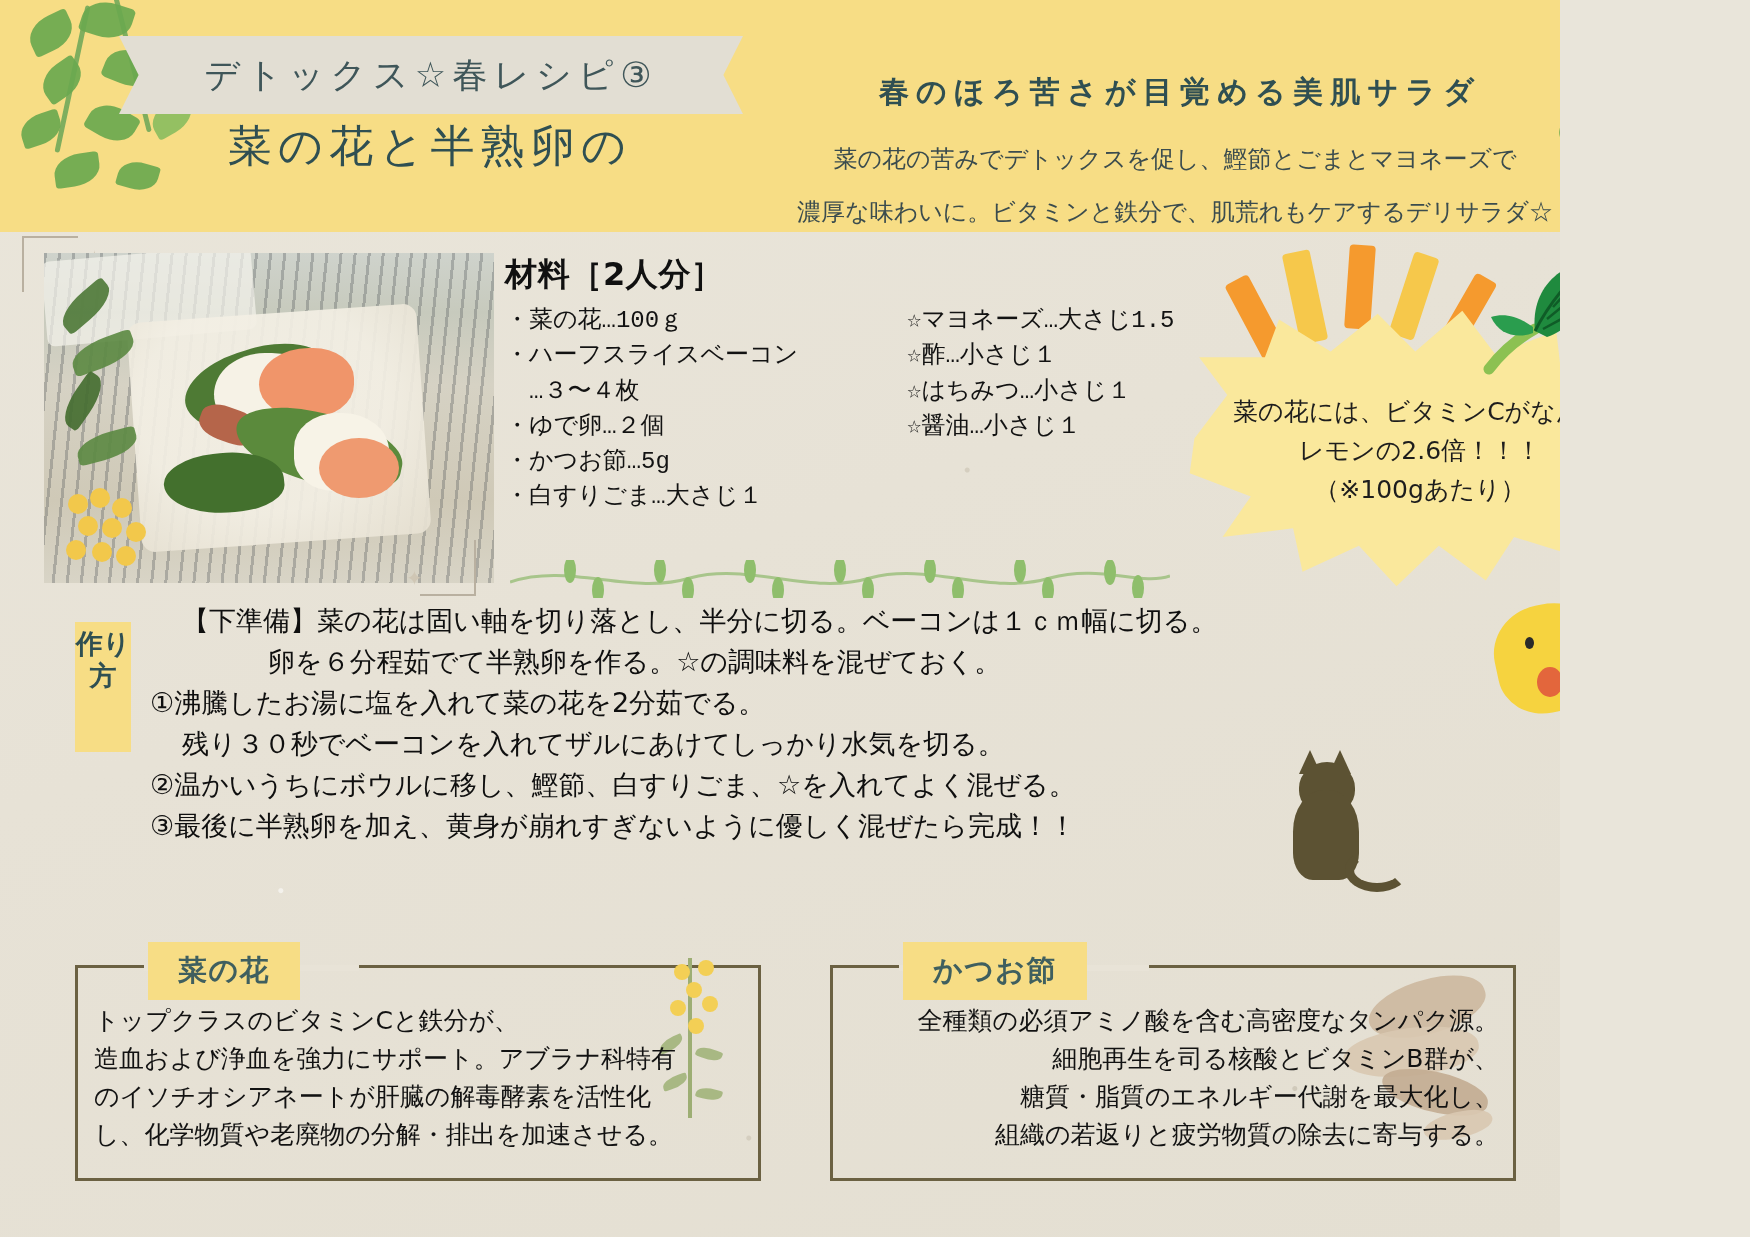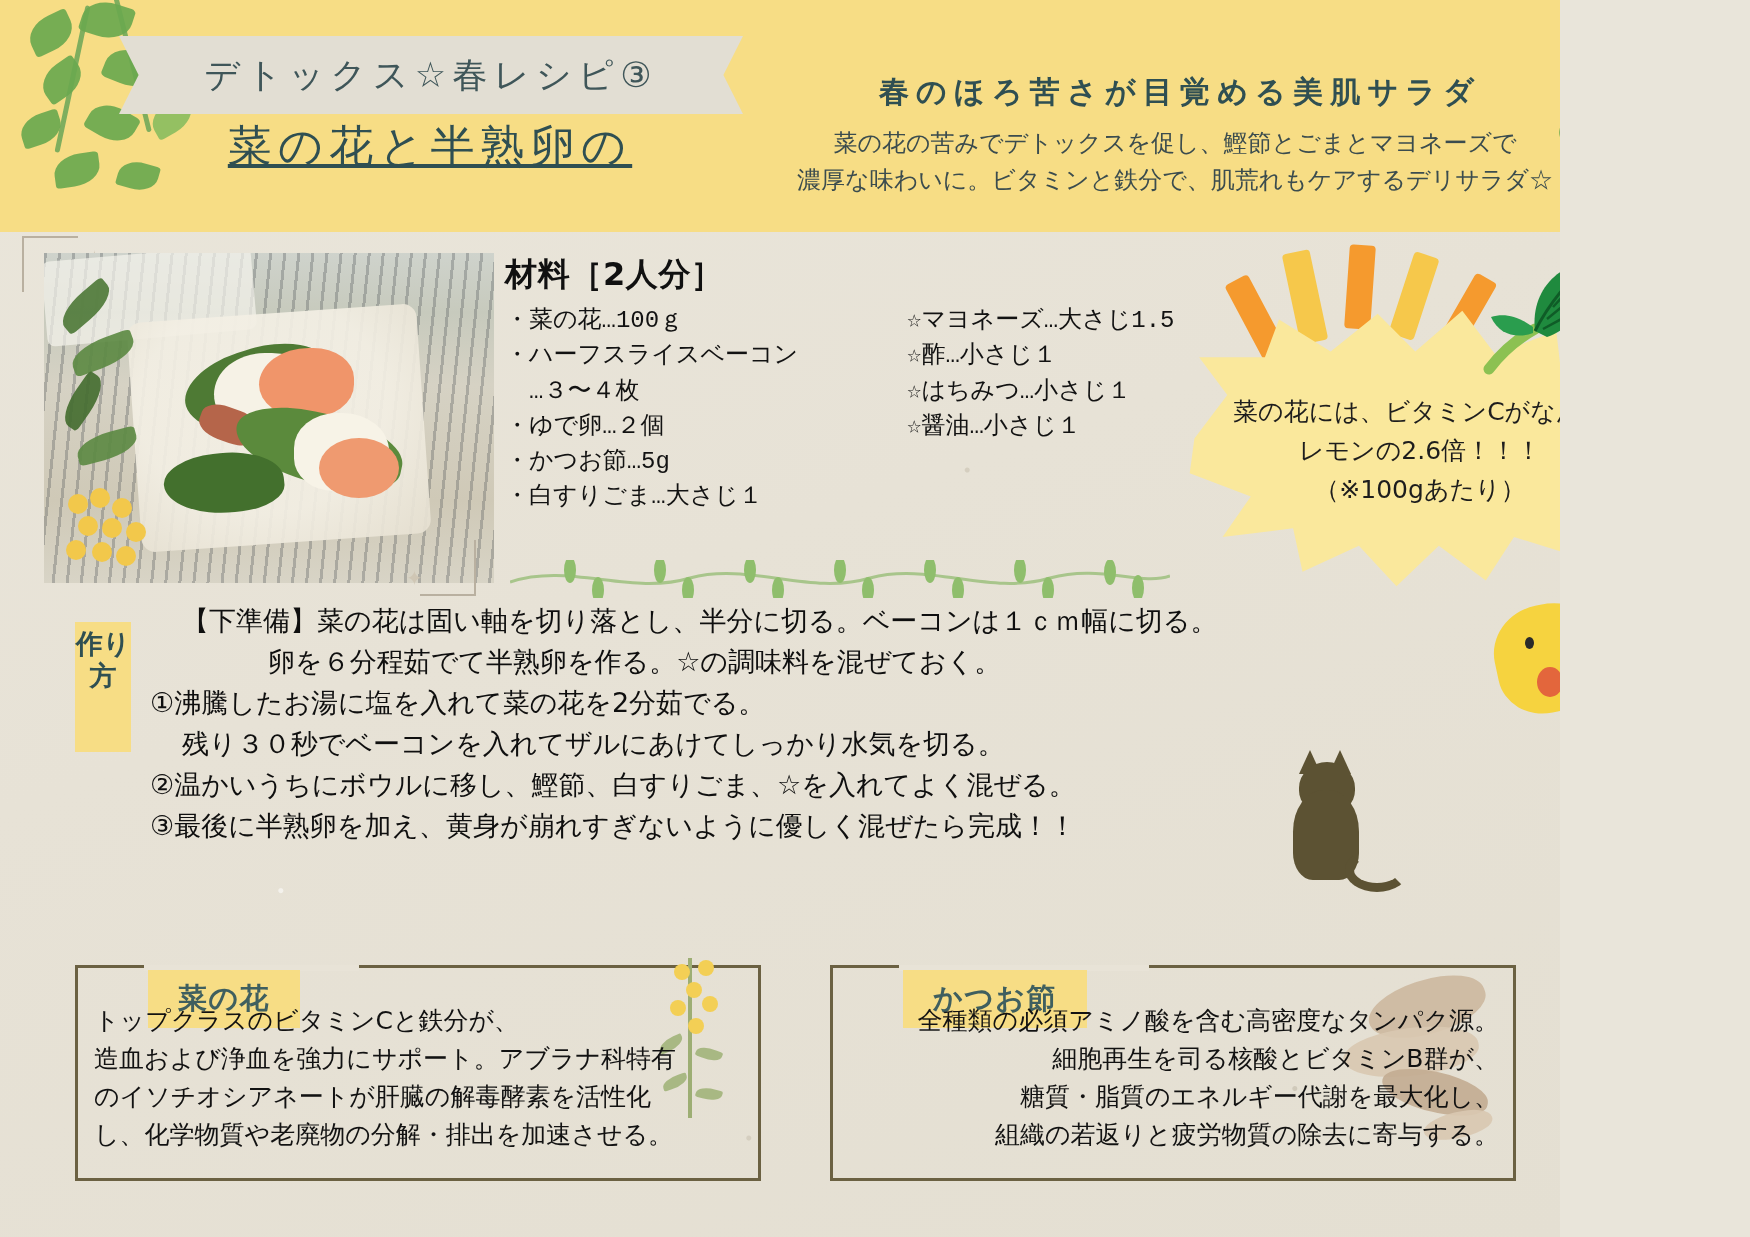--- a/index.html
+++ b/index.html
@@ -28,27 +28,27 @@
   .ribbon .tail.l{left:-66px;clip-path:polygon(0 0,100% 0,100% 100%,0 100%,28% 50%);}
   .ribbon .tail.r{right:-66px;clip-path:polygon(0 0,100% 0,72% 50%,100% 100%,0 100%);}
   .ribbon .plate{position:absolute;inset:0;background:#e2ded3;display:flex;align-items:center;justify-content:center;}
   .ribbon .plate span{
     font-family:"DejaVu Sans",sans-serif;font-size:35px;color:#3f5659;letter-spacing:.18em;
     font-weight:400;white-space:nowrap;
   }
 
   .maintitle{position:absolute;left:150px;top:120px;width:560px;text-align:center;
     font-family:"DejaVu Sans",sans-serif;color:#2f4f52;font-size:44px;line-height:1.18;letter-spacing:.14em;}
-  .maintitle .l2{display:block;text-decoration:underline;}
+  .maintitle .l2{display:block;}
 
   .subtitle{position:absolute;left:700px;top:72px;width:960px;text-align:center;
     font-family:"DejaVu Sans",sans-serif;color:#2f4f52;font-size:30px;letter-spacing:.24em;font-weight:700;}
   .lead{position:absolute;left:670px;top:124px;width:1010px;text-align:center;
     font-family:"Liberation Sans",sans-serif;color:#3b4c4e;font-size:24px;line-height:1.55;}
-  .lead div{white-space:nowrap;}
+  .lead div{white-space:nowrap;margin-top:16px;}
 
   
   .leafgroup{position:absolute;pointer-events:none;}
   .lg-left{left:10px;top:-6px;width:210px;height:240px;}
   .lg-right{right:6px;top:-6px;width:230px;height:240px;}
   .leaf{position:absolute;background:#6aa84f;border-radius:60% 10% 60% 10%;opacity:.92;}
   .stem{position:absolute;background:#7fae5e;border-radius:3px;}
 
   
   .photo{position:absolute;left:44px;top:253px;width:450px;height:330px;overflow:hidden;
@@ -127,21 +127,21 @@
   .cat-body{position:absolute;left:18px;top:38px;width:66px;height:90px;background:#5c5233;border-radius:46% 46% 30% 30%;}
   .cat-head{position:absolute;left:24px;top:10px;width:56px;height:52px;background:#5c5233;border-radius:50% 50% 45% 45%;}
   .cat-ear{position:absolute;top:-2px;width:0;height:0;border-left:11px solid transparent;border-right:11px solid transparent;border-bottom:24px solid #5c5233;}
   .cat-tail{position:absolute;left:70px;top:96px;width:46px;height:26px;border:9px solid #5c5233;border-radius:50%;border-top-color:transparent;border-right-color:transparent;}
 
   
   .infobox{position:absolute;border:3px solid #6b6142;}
   .ib-left{left:75px;top:965px;width:680px;height:210px;}
   .ib-right{left:830px;top:965px;width:680px;height:210px;text-align:right;}
   .ib-label{position:absolute;top:-26px;left:70px;background:#f7dd85;padding:9px 30px;
-    font-family:"DejaVu Sans",sans-serif;font-size:29px;font-weight:700;color:#3f5f5f;letter-spacing:.05em;margin-top:28px;}
+    font-family:"DejaVu Sans",sans-serif;font-size:29px;font-weight:700;color:#3f5f5f;letter-spacing:.05em;}
   .ib-body{position:absolute;left:16px;top:34px;width:650px;
     font-family:"DejaVu Sans",sans-serif;font-size:25px;color:#121212;line-height:1.52;}
   .ib-body div{white-space:nowrap;}
   .ib-cover{position:absolute;background:#e8e3d7;height:6px;top:-3px;}
 
   
   .rape{position:absolute;right:18px;top:-38px;width:96px;height:200px;}
   .rp-stem{position:absolute;left:44px;top:28px;width:4px;height:160px;background:#9dae74;}
   .rp-fl{position:absolute;width:16px;height:16px;border-radius:50%;background:#f3cf55;}
   .rp-lf{position:absolute;width:26px;height:12px;background:#a8b883;border-radius:70% 10% 70% 10%;}

